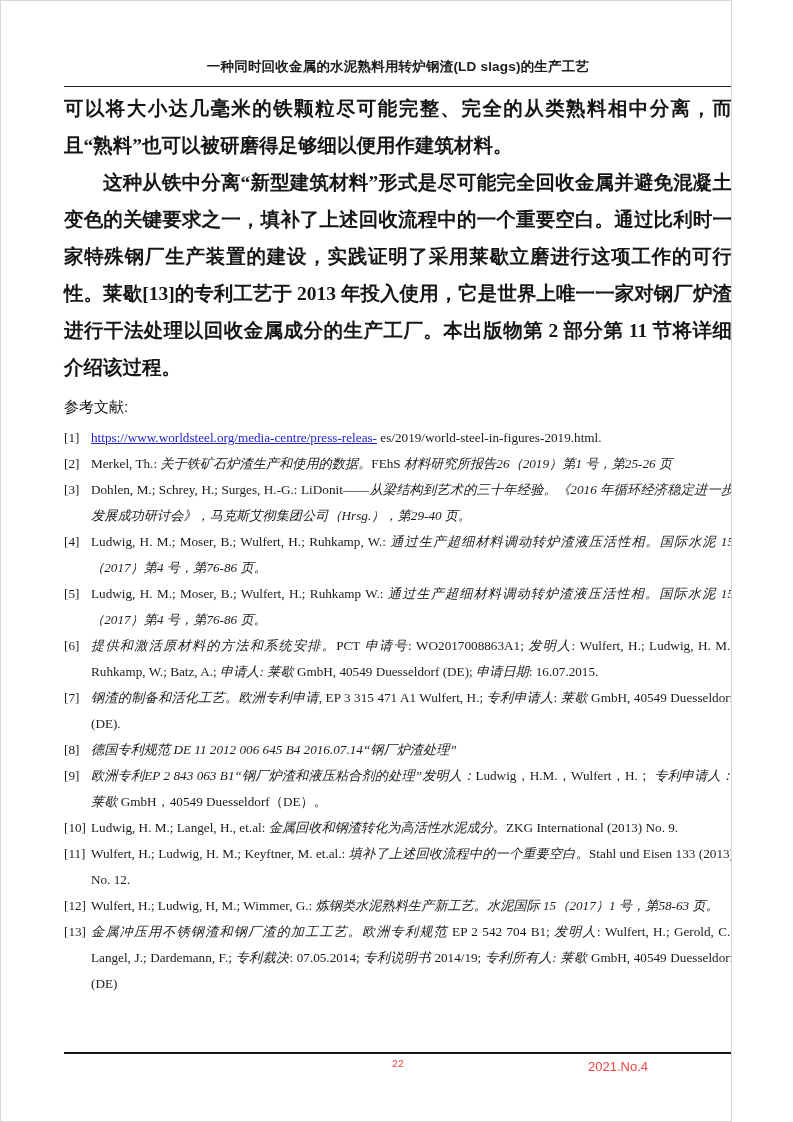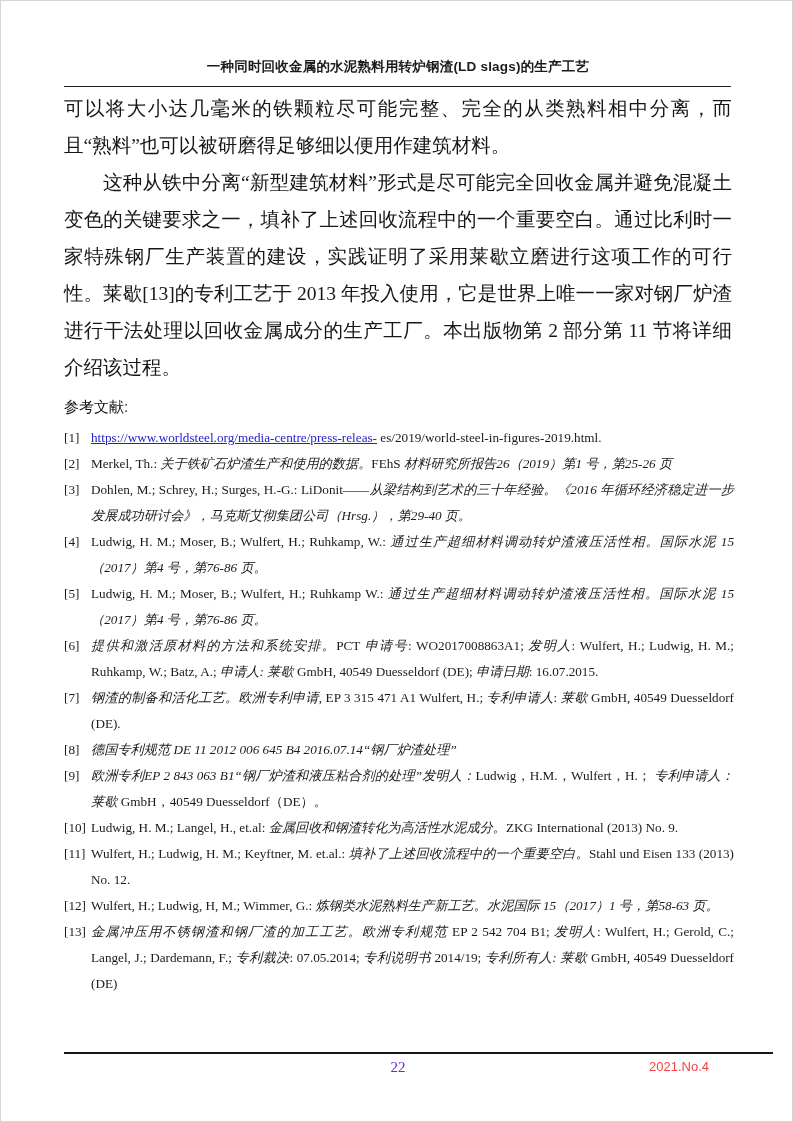--- a/index.html
+++ b/index.html
@@ -1,18 +1,18 @@
 <!DOCTYPE html>
 <html style="--link-color: #2222cc;"><head>
 <meta charset="utf-8">
 <style>
   html, body { margin: 0; padding: 0; background: #ffffff; }
   .page {
     position: relative;
-    width: 793px;
+    width: 732px;
     height: 1122px;
     background: #ffffff;
     box-sizing: border-box;
     border: 1px solid #d6d6d6;
     overflow: hidden;
     color: #141414;
     font-family: "Liberation Serif", "DejaVu Serif", serif;
   }
   .header-title {
     position: absolute;
@@ -29,20 +29,21 @@
     top: 85px; left: 63px; width: 667px;
     border-top: 1.5px solid #222222;
   }
   .body-text {
     position: absolute;
     top: 89px; left: 63px; width: 668px;
     font-size: 19.5px;
     line-height: 37px;
     text-align: justify;
     color: #161616;
+    font-weight: bold;
   }
   .body-text p { margin: 0; }
   .para.indent { text-indent: 2em; }
   .refs-heading {
     position: absolute;
     top: 397px; left: 63px;
     font-family: "Liberation Sans", "DejaVu Sans", sans-serif;
     font-size: 15px;
     font-weight: 400;
     color: #111111;
@@ -75,23 +76,23 @@
   }
   .footer-rule {
     position: absolute;
     top: 1051px; left: 63px; width: 709px;
     border-top: 2px solid #161616;
   }
   .footer-page-number {
     position: absolute;
     top: 1058px; left: 63px; width: 668px;
     text-align: center;
-    font-family: Liberation Serif, serif;
-    font-size: 15px;
-    color: #6d28d9;
+    font-family: Liberation Mono, monospace;
+    font-size: 10px;
+    color: #ef4444;
   }
   .footer-issue {
     position: absolute;
     top: 1058px; right: 83px;
     font-family: "Liberation Sans", "DejaVu Sans", sans-serif;
     font-size: 13px;
     color: #ef4444;
   }
 </style>
 </head>

